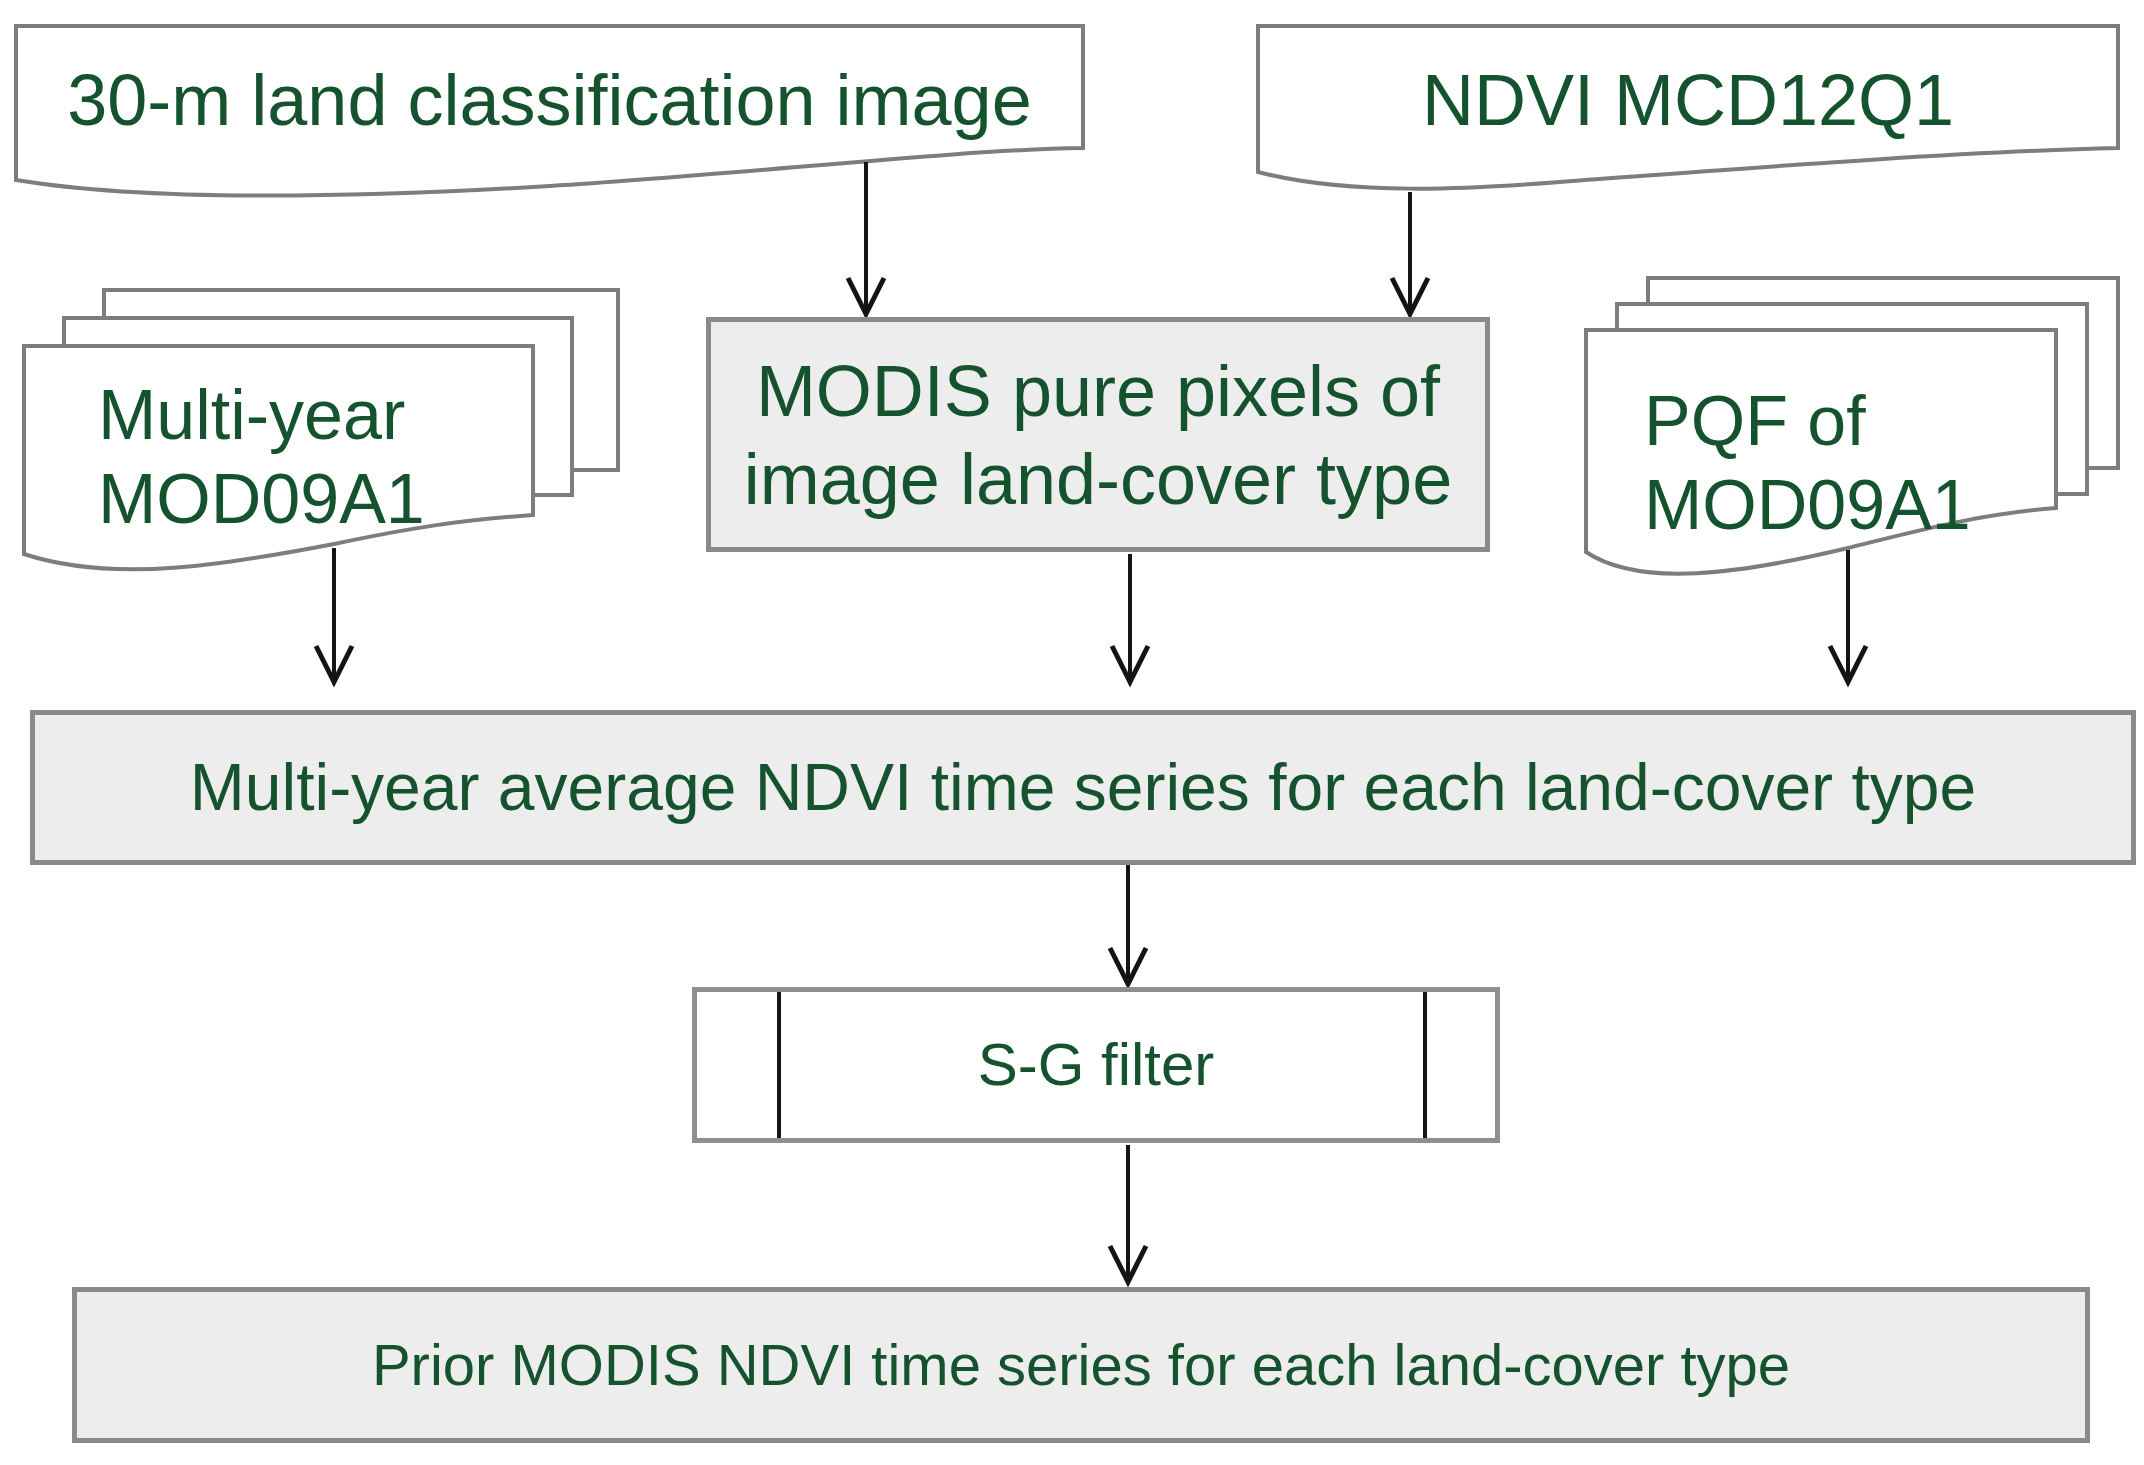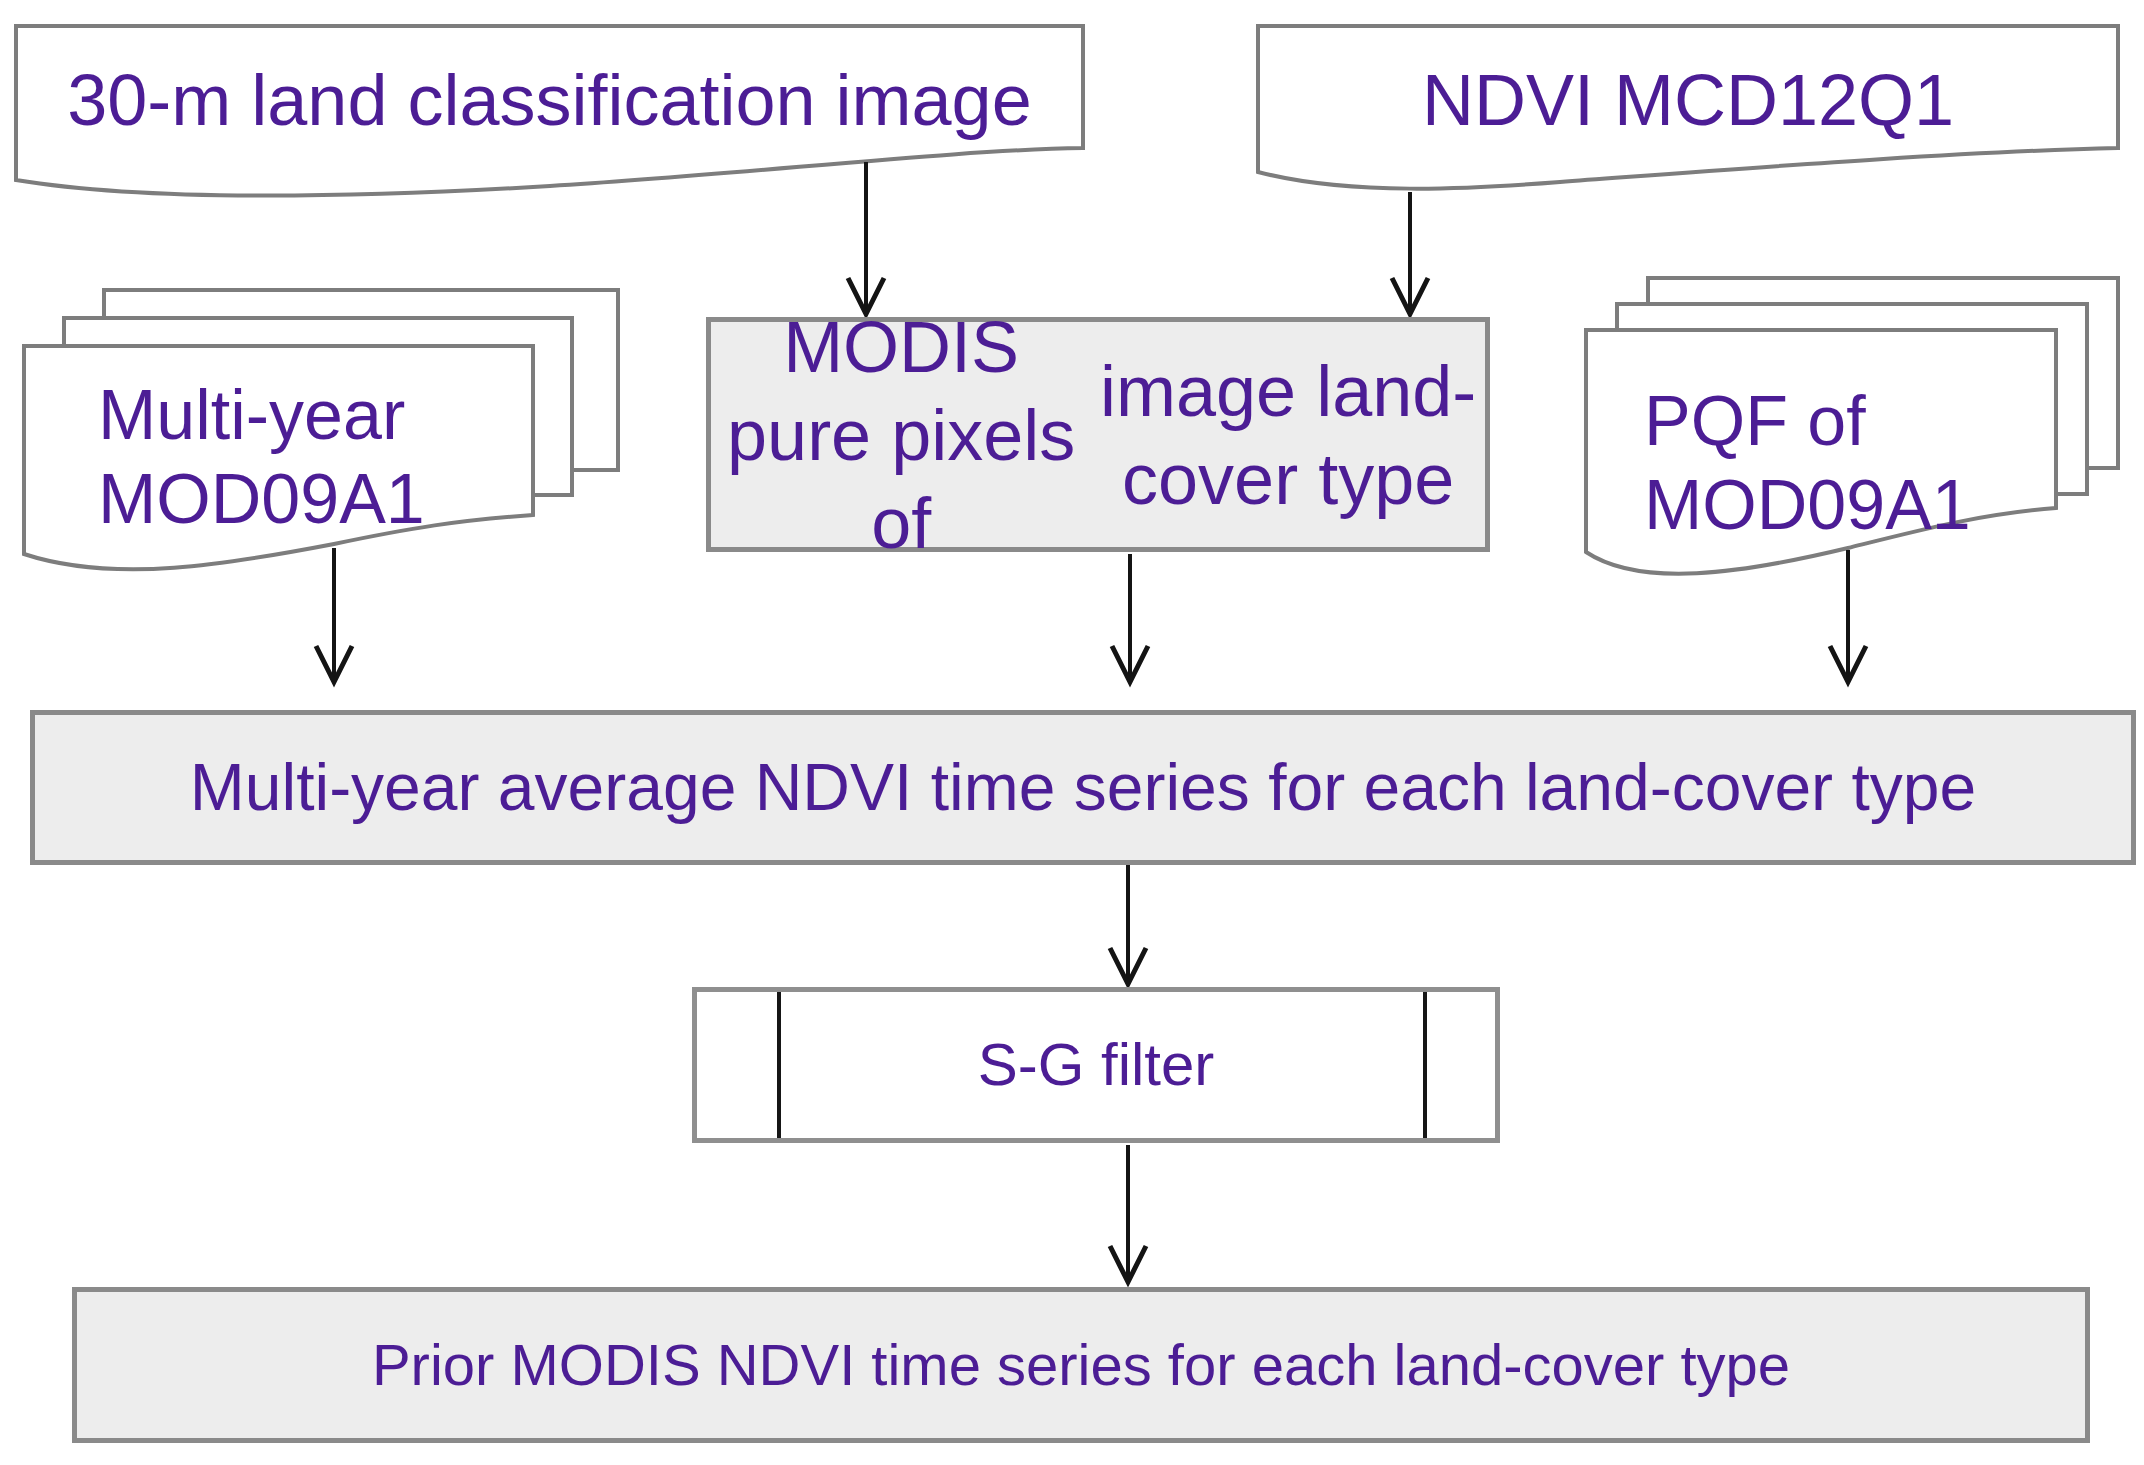--- a/index.html
+++ b/index.html
@@ -1,27 +1,27 @@
 <!DOCTYPE html>
 <html><head>
 <meta charset="utf-8">
 <style>
   html,body { margin:0; padding:0; background:#ffffff; }
   .stage {
     position:relative; width:2144px; height:1465px; background:#ffffff;
-    font-family:"Liberation Sans", sans-serif; color:#4c1d95; overflow:hidden;
+    font-family:"Liberation Sans", sans-serif; color:#14532d; overflow:hidden;
   }
   .layer { position:absolute; left:0; top:0; z-index:1; }
   .doc  { fill:#ffffff; stroke:#7d7d7d; stroke-width:4; }
   .arrow-line { stroke:#141414; stroke-width:4; }
   .arrow-head { fill:none; stroke:#141414; stroke-width:5; }
 
   .node {
     position:absolute; box-sizing:border-box; z-index:2;
-    display:flex; flex-direction:row; align-items:center; justify-content:center;
+    display:flex; flex-direction:column; align-items:center; justify-content:center;
     text-align:center; line-height:1.22;
   }
   .gray  { background:#ededed; border:5px solid #8a8a8a; }
   .white-node { background:#ffffff; border:5px solid #8f8f8f; }
 
   .lbl {
     position:absolute; z-index:3; display:flex; flex-direction:column;
     justify-content:center; line-height:1.2;
   }
   .lbl.center { align-items:center; text-align:center; }

